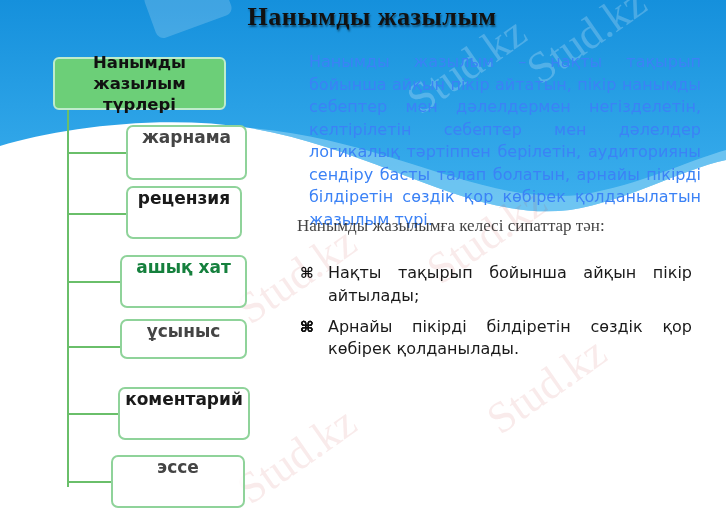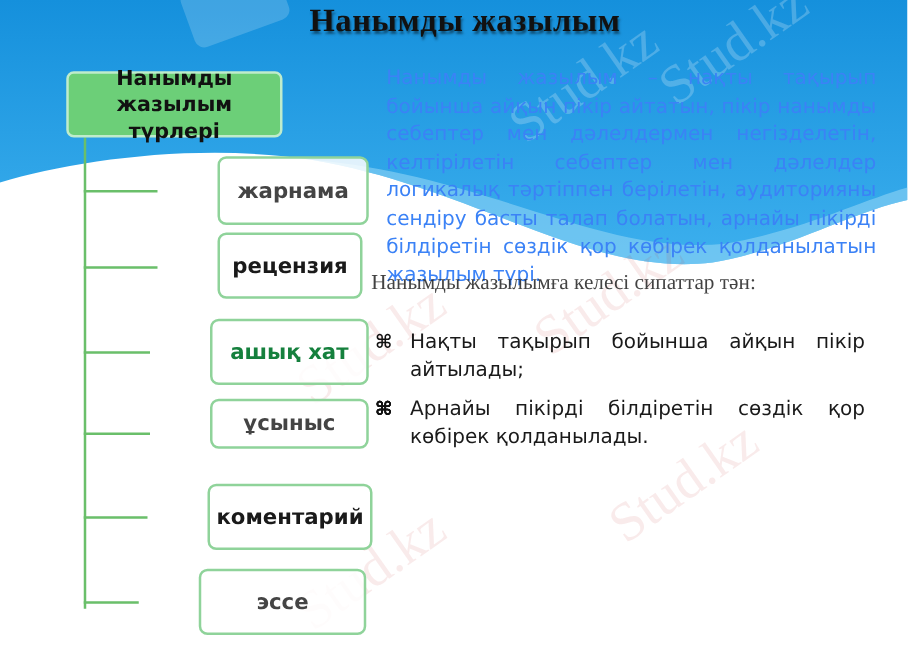--- a/index.html
+++ b/index.html
@@ -4,21 +4,21 @@
 <style>
   html, body { margin:0; padding:0; }
   body { width:726px; height:520px; position:relative; overflow:hidden; background:#ffffff; font-family:"DejaVu Sans", sans-serif; }
   .bg { position:absolute; left:0; top:0; width:726px; height:520px; }
   .title { position:absolute; left:0; top:2px; width:726px; text-align:center; font-family:"Liberation Serif", serif; font-weight:bold; font-size:26px; color:#111; letter-spacing:0.5px; text-shadow:1px 2px 2px rgba(0,0,0,0.45); padding-left:18px; box-sizing:border-box; }
   .wm { position:absolute; font-family:"Liberation Serif", serif; font-size:44px; color:rgba(255,255,255,0.22); transform:rotate(-35deg); pointer-events:none; white-space:nowrap; }
   .wm.dark { color:rgba(200,60,60,0.10); }
   .vline { position:absolute; left:67px; top:110px; width:2px; height:377px; background:#6abf6a; }
   .hline { position:absolute; left:67px; height:2px; background:#6abf6a; }
   .root { position:absolute; left:53px; top:57px; width:173px; height:53px; background:#6ccf78; border:2px solid #bfeccb; border-radius:6px; box-sizing:border-box; display:flex; align-items:center; justify-content:flex-end; text-align:center; font-weight:bold; font-size:16.5px; line-height:21px; color:#111; }
-  .node { position:absolute; background:rgba(255,255,255,0.85); border:2px solid #8fd39a; border-radius:7px; box-sizing:border-box; display:flex; align-items:center; justify-content:center; font-weight:bold; font-size:17px; color:#1a1a1a;margin-left:48px; }
+  .node { position:absolute; background:rgba(255,255,255,0.85); border:2px solid #8fd39a; border-radius:7px; box-sizing:border-box; display:flex; align-items:flex-start; justify-content:center; font-weight:bold; font-size:17px; color:#1a1a1a; }
   .para { position:absolute; left:309px; top:51px; width:392px; font-size:16px; line-height:22.5px; color:#3b82f6; text-align:justify; }
   .overlay-intro { position:absolute; left:297px; top:216px; font-family:"Liberation Serif", serif; font-size:17px; color:#222; opacity:0.85; }
   .list { position:absolute; left:300px; top:262px; width:392px; margin:0; padding:0; list-style:none; }
   .list li { position:relative; padding-left:28px; font-size:16px; line-height:22.5px; color:#1a1a1a; text-align:justify; margin-bottom:8.5px; }
   .list .bullet { position:absolute; left:0; top:0; font-weight:bold; font-size:15px; color:#111; }
 </style>
 </head>
 <body>
 
 <svg class="bg" viewBox="0 0 726 520" xmlns="http://www.w3.org/2000/svg">

